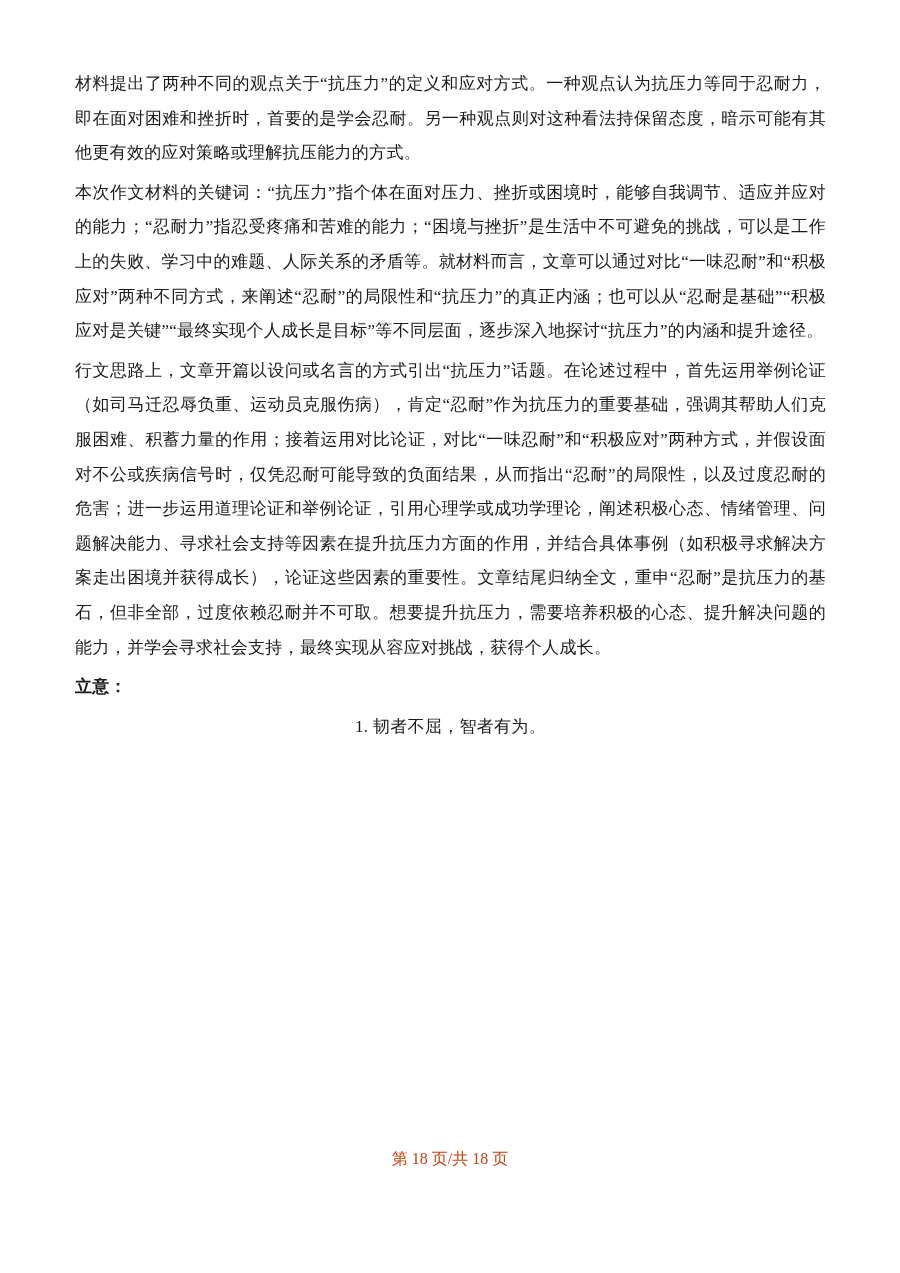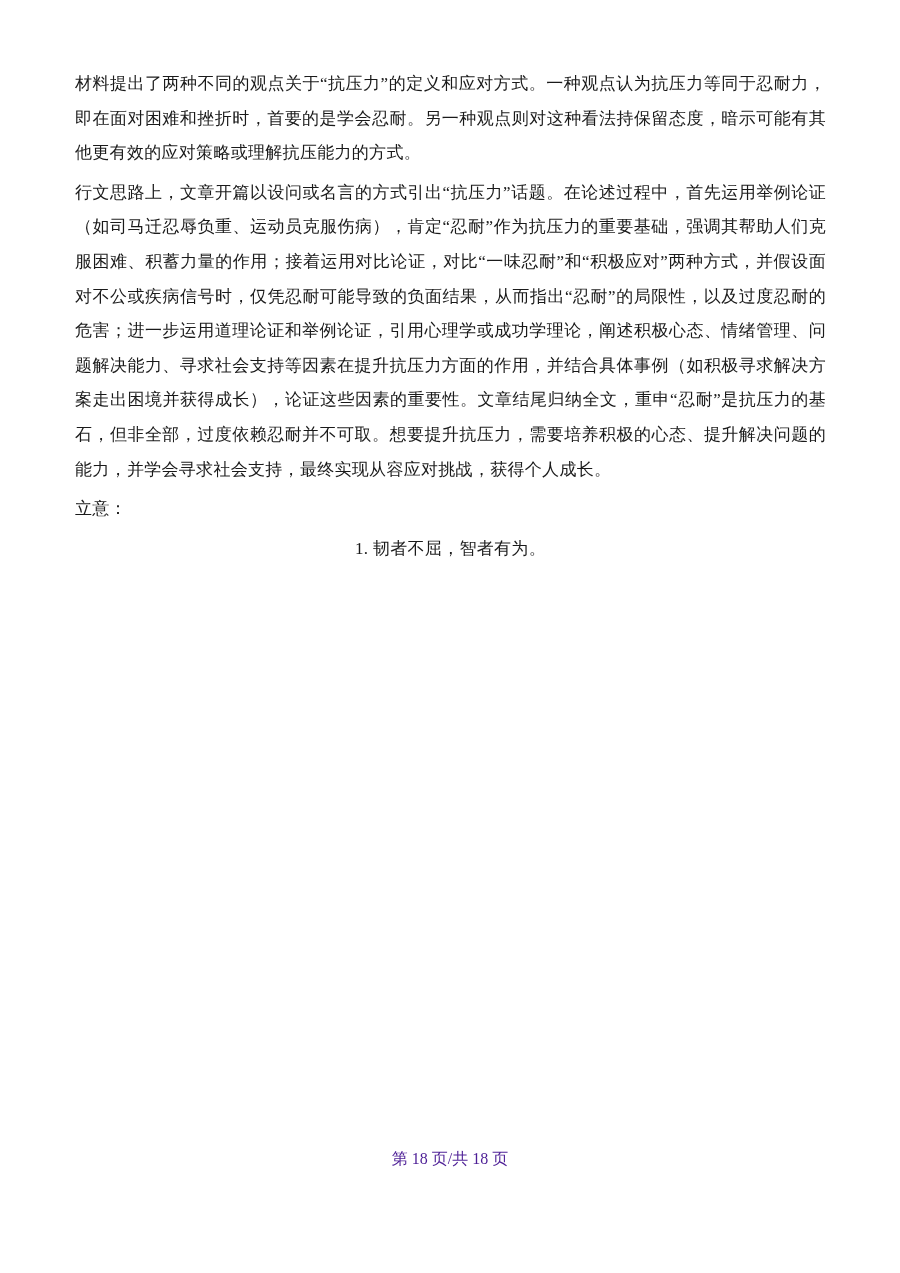--- a/index.html
+++ b/index.html
@@ -27,43 +27,44 @@
     font-size: 17px;
     line-height: 34.6px;
     text-align: justify;
     letter-spacing: 0.3px;
     word-break: break-all;
   }
   .para:last-child {
     margin-bottom: 0;
   }
   .heading {
-    font-weight: normal;
+    font-weight: bold;
     text-align: left;
   }
   .intent-item {
     text-align: center;
   }
   .footer {
     position: absolute;
     left: 0;
     right: 0;
     top: 1148px;
     text-align: center;
     font-size: 16px;
     line-height: 22px;
-    color: #4c1d95;
+    color: #c2410c;
   }
 </style>
 </head>
 <body>
 
 <div class="page">
   <div class="content">
     <p class="para">材料提出了两种不同的观点关于“抗压力”的定义和应对方式。一种观点认为抗压力等同于忍耐力，即在面对困难和挫折时，首要的是学会忍耐。另一种观点则对这种看法持保留态度，暗示可能有其他更有效的应对策略或理解抗压能力的方式。</p>
+    <p class="para">本次作文材料的关键词：“抗压力”指个体在面对压力、挫折或困境时，能够自我调节、适应并应对的能力；“忍耐力”指忍受疼痛和苦难的能力；“困境与挫折”是生活中不可避免的挑战，可以是工作上的失败、学习中的难题、人际关系的矛盾等。就材料而言，文章可以通过对比“一味忍耐”和“积极应对”两种不同方式，来阐述“忍耐”的局限性和“抗压力”的真正内涵；也可以从“忍耐是基础”“积极应对是关键”“最终实现个人成长是目标”等不同层面，逐步深入地探讨“抗压力”的内涵和提升途径。</p>
     <p class="para">行文思路上，文章开篇以设问或名言的方式引出“抗压力”话题。在论述过程中，首先运用举例论证（如司马迁忍辱负重、运动员克服伤病），肯定“忍耐”作为抗压力的重要基础，强调其帮助人们克服困难、积蓄力量的作用；接着运用对比论证，对比“一味忍耐”和“积极应对”两种方式，并假设面对不公或疾病信号时，仅凭忍耐可能导致的负面结果，从而指出“忍耐”的局限性，以及过度忍耐的危害；进一步运用道理论证和举例论证，引用心理学或成功学理论，阐述积极心态、情绪管理、问题解决能力、寻求社会支持等因素在提升抗压力方面的作用，并结合具体事例（如积极寻求解决方案走出困境并获得成长），论证这些因素的重要性。文章结尾归纳全文，重申“忍耐”是抗压力的基石，但非全部，过度依赖忍耐并不可取。想要提升抗压力，需要培养积极的心态、提升解决问题的能力，并学会寻求社会支持，最终实现从容应对挑战，获得个人成长。</p>
     <p class="para heading">立意：</p>
     <p class="para intent-item">1. 韧者不屈，智者有为。</p>
   </div>
   <div class="footer">
     <span>第 18 页/共 18 页</span>
   </div>
 </div>
 
 </body></html>

